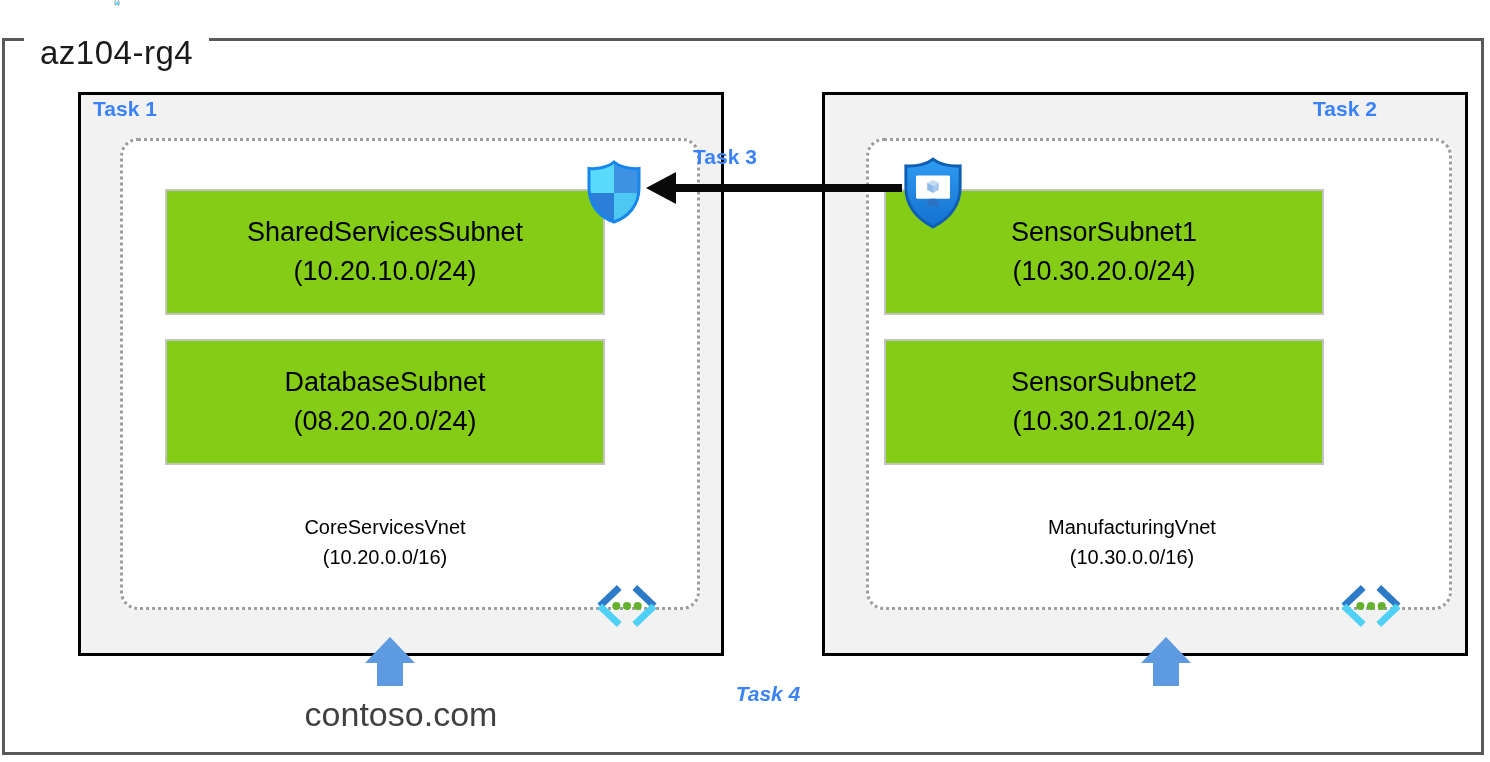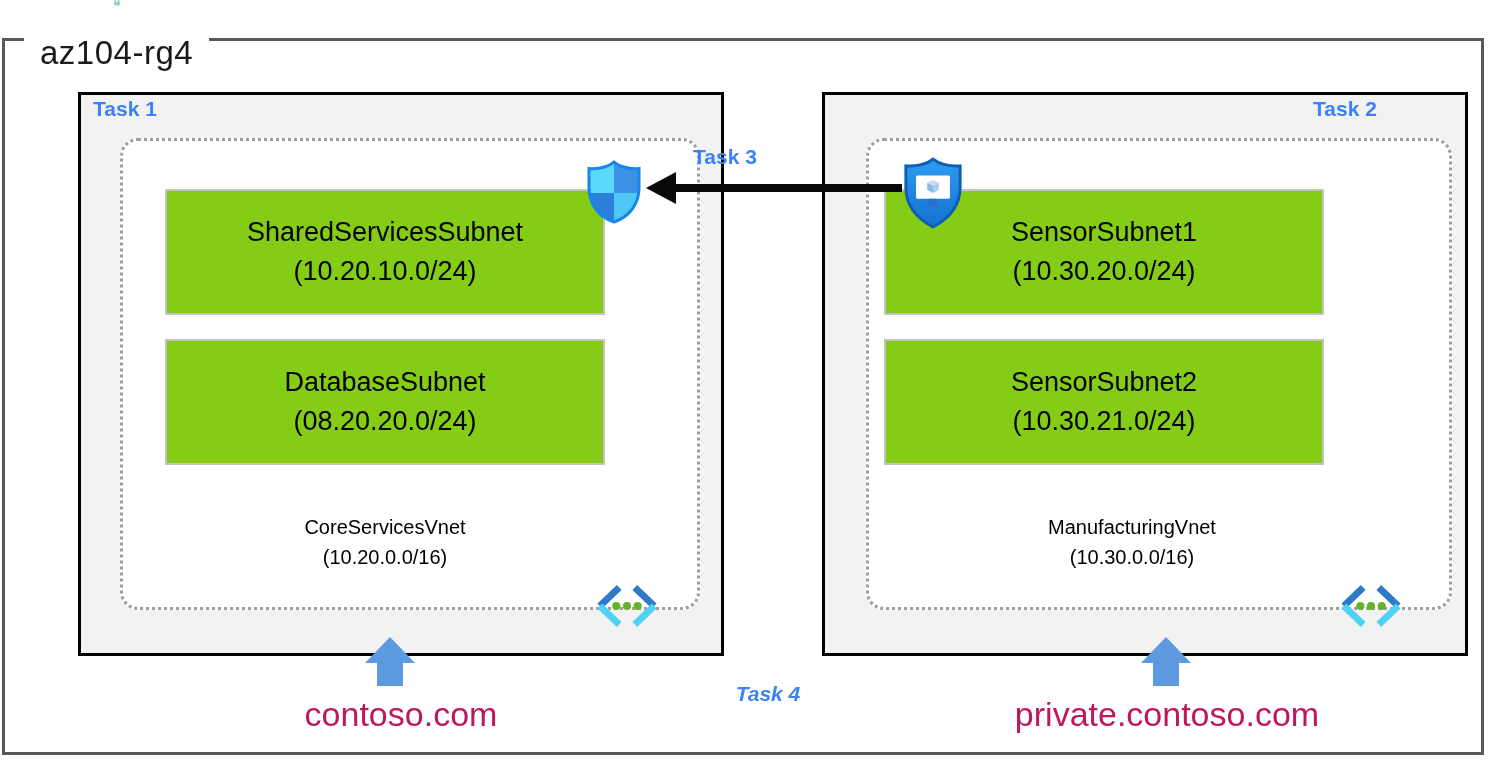--- a/index.html
+++ b/index.html
@@ -62,21 +62,21 @@
   .up-arrow-head{position:absolute;width:0;height:0;z-index:6;
                  border-left:25px solid transparent;border-right:25px solid transparent;
                  border-bottom:26px solid #5E9AE0;}
   .up-arrow-stem{position:absolute;width:26px;height:23px;background:#5E9AE0;z-index:6;}
   .ua-left-head{left:365px;top:637px;}
   .ua-left-stem{left:377px;top:663px;}
   .ua-right-head{left:1141px;top:637px;}
   .ua-right-stem{left:1153px;top:663px;}
 
   
-  .domain-label{position:absolute;top:695px;font-size:34px;color:#be185d;text-align:center;}
+  .domain-label{position:absolute;top:695px;font-size:34px;color:#404040;text-align:center;}
   .domain-left{left:78px;width:646px;}
   .domain-right{left:844px;width:646px;}
 </style>
 </head>
 <body>
 
 <div class="canvas">
 
   <div class="rg-border"></div>
 
@@ -180,15 +180,14 @@
   <div class="arrow3-line"></div>
   <div class="arrow3-head"></div>
 
   <div class="up-arrow-head ua-left-head"></div>
   <div class="up-arrow-stem ua-left-stem"></div>
   <div class="up-arrow-head ua-right-head"></div>
   <div class="up-arrow-stem ua-right-stem"></div>
   <span class="task-label task4">Task 4</span>
 
   <div class="domain-label domain-left">contoso.com</div>
-  <div class="domain-label domain-right">private.contoso.com</div>
 
 </div>
 
 </body></html>

